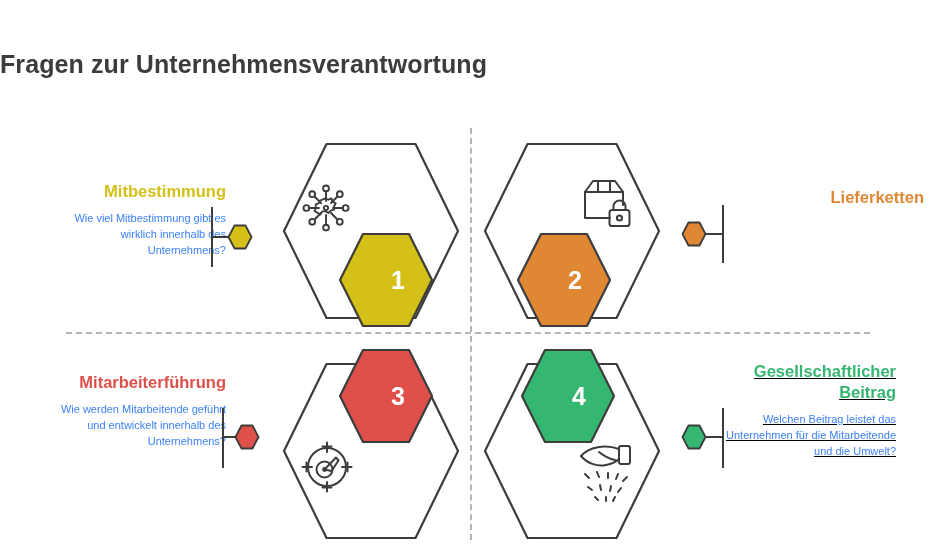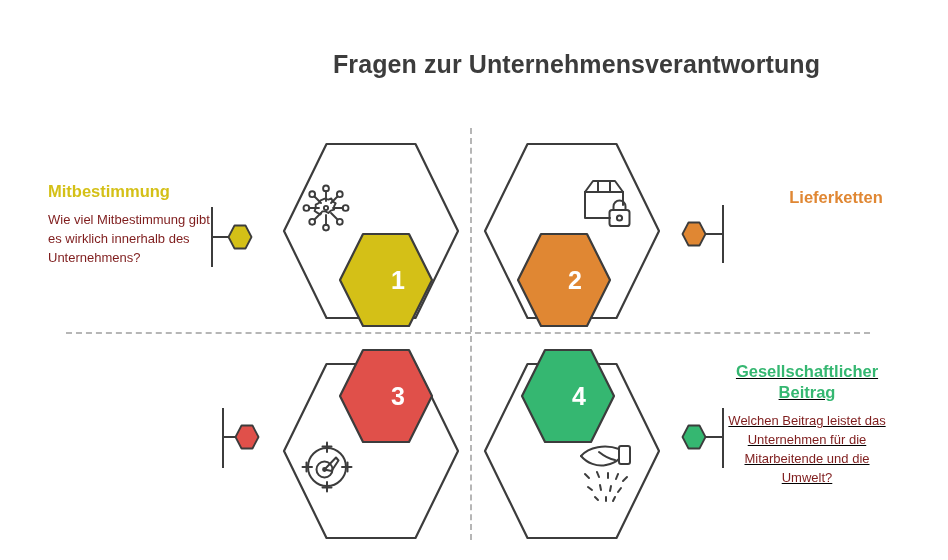--- a/index.html
+++ b/index.html
@@ -18,21 +18,21 @@
     width: 948px;
     height: 560px;
   }
 
   
   .title {
     position: absolute;
     left: 0;
     top: 50px;
     width: 820px;
-    text-align: right;
+    text-align: left;
     font-size: 25px;
     font-weight: bold;
     color: #3c3c3c;
     letter-spacing: 0.1px;
   }
 
   
   .divider-h {
     position: absolute;
     left: 66px;
@@ -89,26 +89,26 @@
     position: absolute;
     width: 180px;
   }
   .textblock .heading {
     font-size: 16.5px;
     font-weight: bold;
     line-height: 1.28;
     margin-bottom: 9px;
   }
   .textblock .body {
-    font-size: 13px;
+    font-size: 11px;
     line-height: 1.45;
-    color: #7f1d1d;
-  }
-  .t-right { }
-  .t-left  { text-align: center; }
+    color: #3b82f6;
+  }
+  .t-right { text-align: right; }
+  .t-left  { text-align: right; }
 
   
   .conn-bar {
     position: absolute;
     width: 0;
     border-left: 2px solid #3c3c3c;
   }
   .conn-stem {
     position: absolute;
     height: 0;
@@ -258,20 +258,22 @@
   </div>
 
   <div class="numhex shift-right" style="left:338px; top:348px;">
     <svg width="96" height="96" viewBox="0 0 96 96">
       <polygon points="25,2 71,2 94,48 71,94 25,94 2,48" fill="#e0504a" stroke="#3c3c3c" stroke-width="2.2" stroke-linejoin="round"></polygon>
     </svg>
     <div class="num">3</div>
   </div>
 
   <div class="textblock t-right" style="left:42px; top:372px; width:184px;">
+    <div class="heading" style="color:#e0504a;">Mitarbeiterführung</div>
+    <div class="body">Wie werden Mitarbeitende geführt und entwickelt innerhalb des Unternehmens?</div>
   </div>
 
   <div class="conn-bar" style="left:222px; top:408px; height:60px;"></div>
   <div class="conn-stem" style="left:224px; top:436px; width:12px;"></div>
   <div class="mini-hex" style="left:234px; top:424px;">
     <svg width="26" height="26" viewBox="0 0 26 26">
       <polygon points="7.5,1.5 18.5,1.5 24.5,13 18.5,24.5 7.5,24.5 1.5,13" fill="#e0504a" stroke="#3c3c3c" stroke-width="1.8" stroke-linejoin="round"></polygon>
     </svg>
   </div>
 

